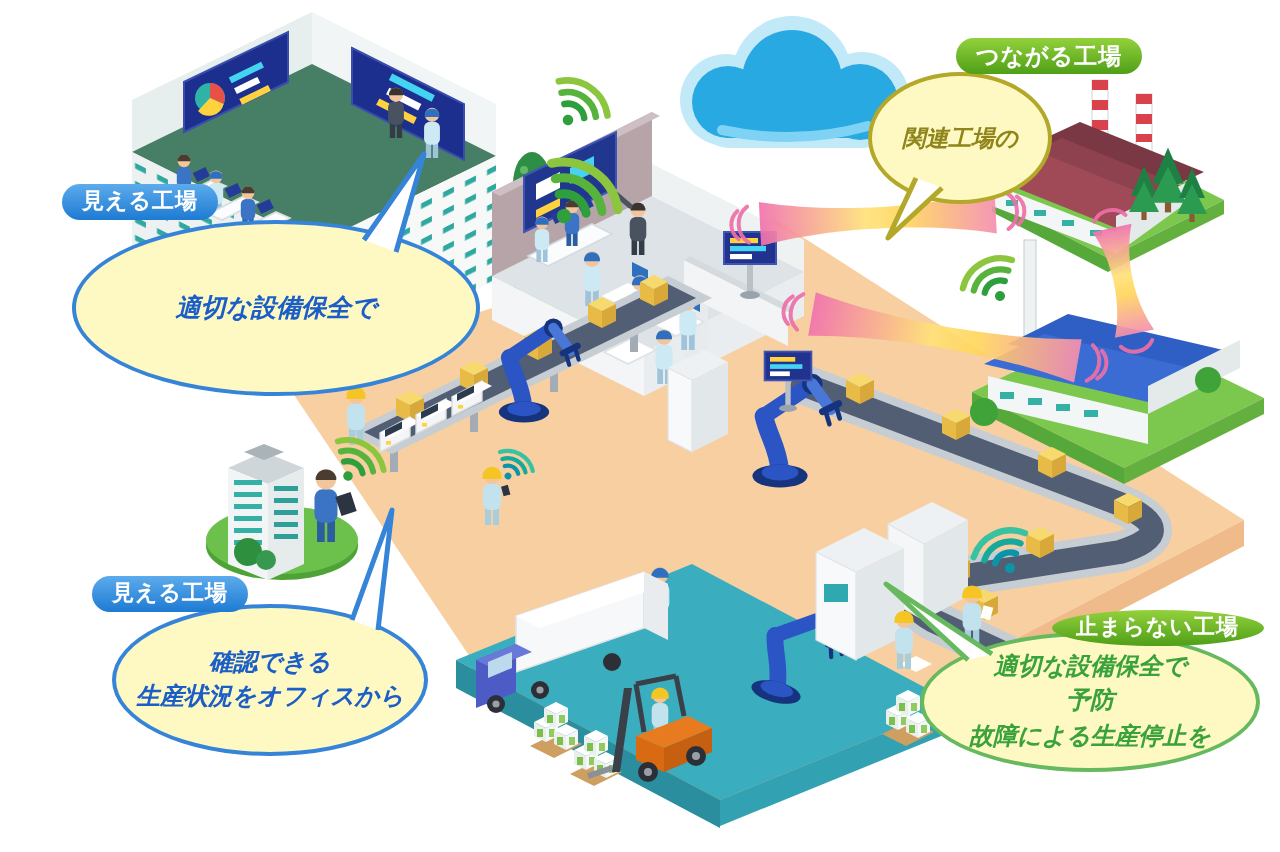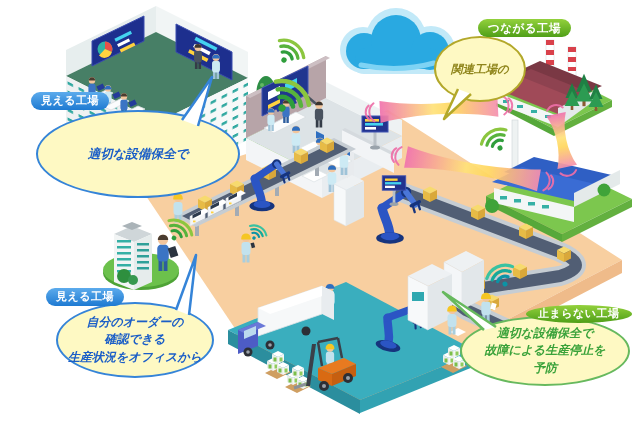--- a/index.html
+++ b/index.html
@@ -462,33 +462,32 @@
 <div class="bubble olive" style="left:434px;top:36px;width:88px;height:62px;font-size:11.5px;">
   <div>関連工場の</div>
 </div>
 <svg class="tail" style="left:440px;top:86px;" width="38" height="38">
   <polygon points="4,33 18,3 31,8" fill="#ffffff"></polygon>
   <path d="M18 3 L4 33 L31 8" fill="none" stroke="#b3a82a" stroke-width="2.5" stroke-linejoin="round"></path>
 </svg>
 
 <div class="badge blue" style="left:46px;top:288px;">見える工場</div>
 <div class="bubble blue" style="left:56px;top:302px;width:154px;height:72px;font-size:12px;">
-  <div>自分のオーダーの</div>
   <div>確認できる</div>
   <div>生産状況をオフィスから</div>
 </div>
 <svg class="tail" style="left:170px;top:252px;" width="32" height="66">
   <polygon points="26,3 6,58 19,63" fill="#ffffff"></polygon>
   <path d="M6 58 L26 3 L19 63" fill="none" stroke="#3584d8" stroke-width="2.5" stroke-linejoin="round"></path>
 </svg>
 
 <div class="badge green oval" style="left:526px;top:295px;">止まらない工場</div>
 <div class="bubble green" style="left:460px;top:316px;width:166px;height:66px;font-size:12px;">
   <div>適切な設備保全で</div>
+  <div>予防</div>
   <div>故障による生産停止を</div>
-  <div>予防</div>
 </div>
 <svg class="tail" style="left:440px;top:288px;" width="60" height="46">
   <polygon points="3,4 44,42 56,39" fill="#ffffff"></polygon>
   <path d="M44 42 L3 4 L56 39" fill="none" stroke="#67b95e" stroke-width="2.5" stroke-linejoin="round"></path>
 </svg>
 
 </div>
 
 </body></html>

